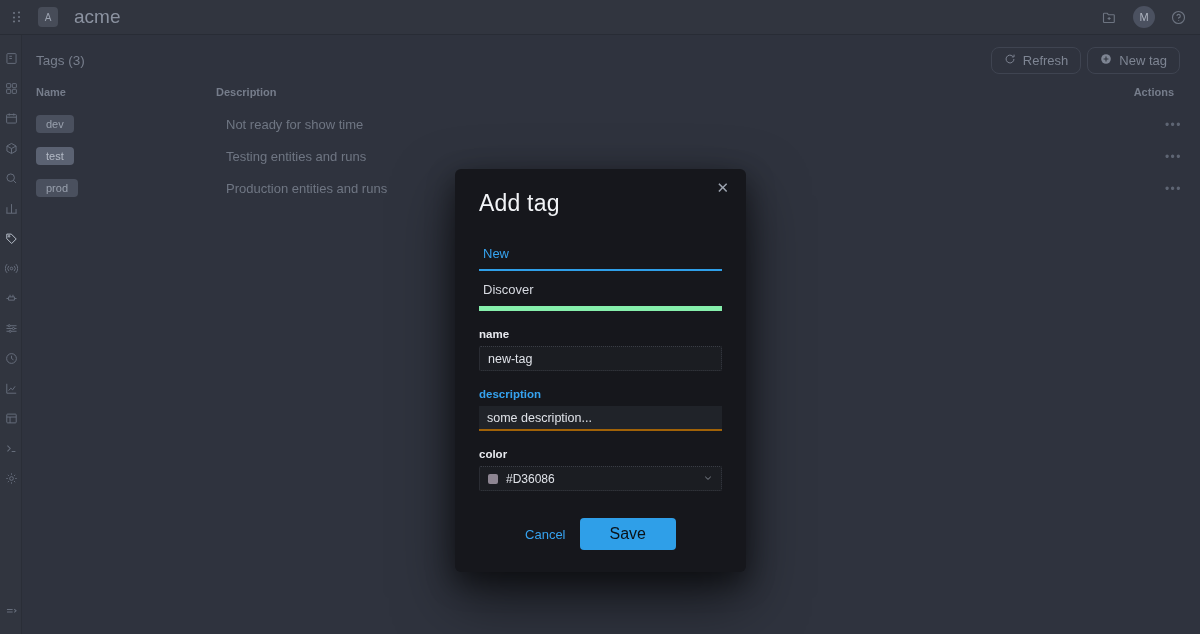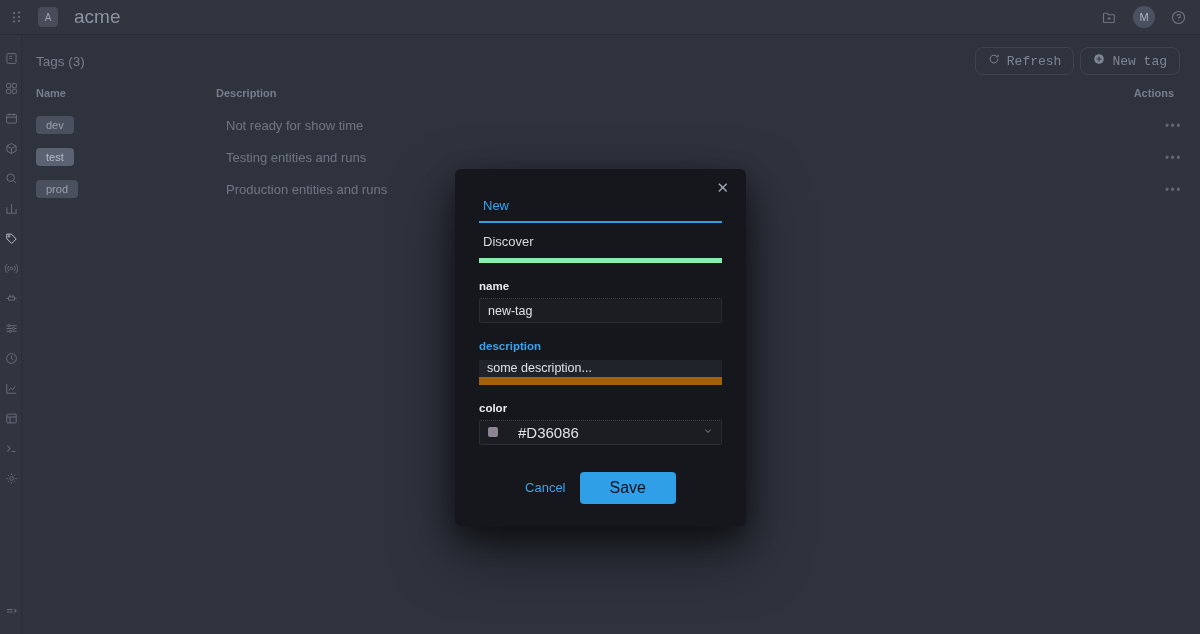--- a/index.html
+++ b/index.html
@@ -69,21 +69,21 @@
     display: flex; align-items: center;
     padding: 12px 10px 8px 24px;
   }
   .page-title { color: #787f8d; font-size: 13.5px; }
   .head-actions { margin-left: auto; display: flex; gap: 6px; }
   .btn-outline {
     border: 1px solid #3f4451; border-radius: 8px;
     background: transparent; color: #7e8593;
     font-size: 13px; padding: 5px 12px;
     display: flex; align-items: center; gap: 7px;
-    cursor: pointer; font-family: Liberation Mono, monospace;
+    cursor: pointer; font-family: Liberation Sans, sans-serif;
   }
 
   
   table.tags { width: 100%; border-collapse: collapse; }
   table.tags th {
     text-align: left; font-size: 11px; color: #767d8b;
     font-weight: bold; padding: 4px 8px 10px 24px;
   }
   table.tags th.col-desc { padding-left: 14px; }
   table.tags th.col-actions { text-align: right; padding-right: 16px; }
@@ -142,34 +142,34 @@
   .field-label.focused { color: #36a3f0; }
   .input {
     width: 100%; height: 25px;
     background: #1b1d22; color: #dfe2e8;
     font-size: 12.5px; font-family: inherit;
     border: 1px dotted #3a3d45; border-radius: 2px;
     padding: 0 8px; outline: none;
   }
   .input.focused {
     background: #202329;
-    border: none; border-bottom: 8px solid #a16207;
+    border: none; border-bottom: 2px solid #a16207;
     border-radius: 0;
   }
   .color-row {
     display: flex; align-items: center; gap: 8px;
     height: 25px; background: #1b1d22;
     border: 1px dotted #3a3d45; border-radius: 2px;
     padding: 0 8px; cursor: pointer;
   }
   .swatch {
     width: 10px; height: 10px; border-radius: 2px;
     background: #8d8592; flex: none;
   }
-  .color-val { font-size: 15px; color: #dfe2e8; margin-left: 12px; }
+  .color-val { font-size: 12px; color: #dfe2e8; }
   .chev { margin-left: auto; color: #8d939e; font-size: 10px; }
   .modal-foot {
     display: flex; align-items: center;
     justify-content: center; gap: 14px; margin-top: 27px;
   }
   .btn-link {
     background: none; border: none; cursor: pointer;
     color: #36a3f0; font-size: 13px; font-family: inherit;
   }
   .btn-primary {
@@ -396,20 +396,21 @@
       </tr>
     </tbody>
   </table>
 </div>
 
 <div class="overlay">
   <div class="modal">
 
     <div class="modal-close">✕</div>
 
+    <div class="modal-title">Add tag</div>
 
     <div class="tabs">
       <div class="tab active">New</div>
       <div class="tab">Discover</div>
     </div>
 
     <div class="field">
       <div class="field-label">name</div>
       <input class="input" type="text" value="new-tag" style="">
     </div>

